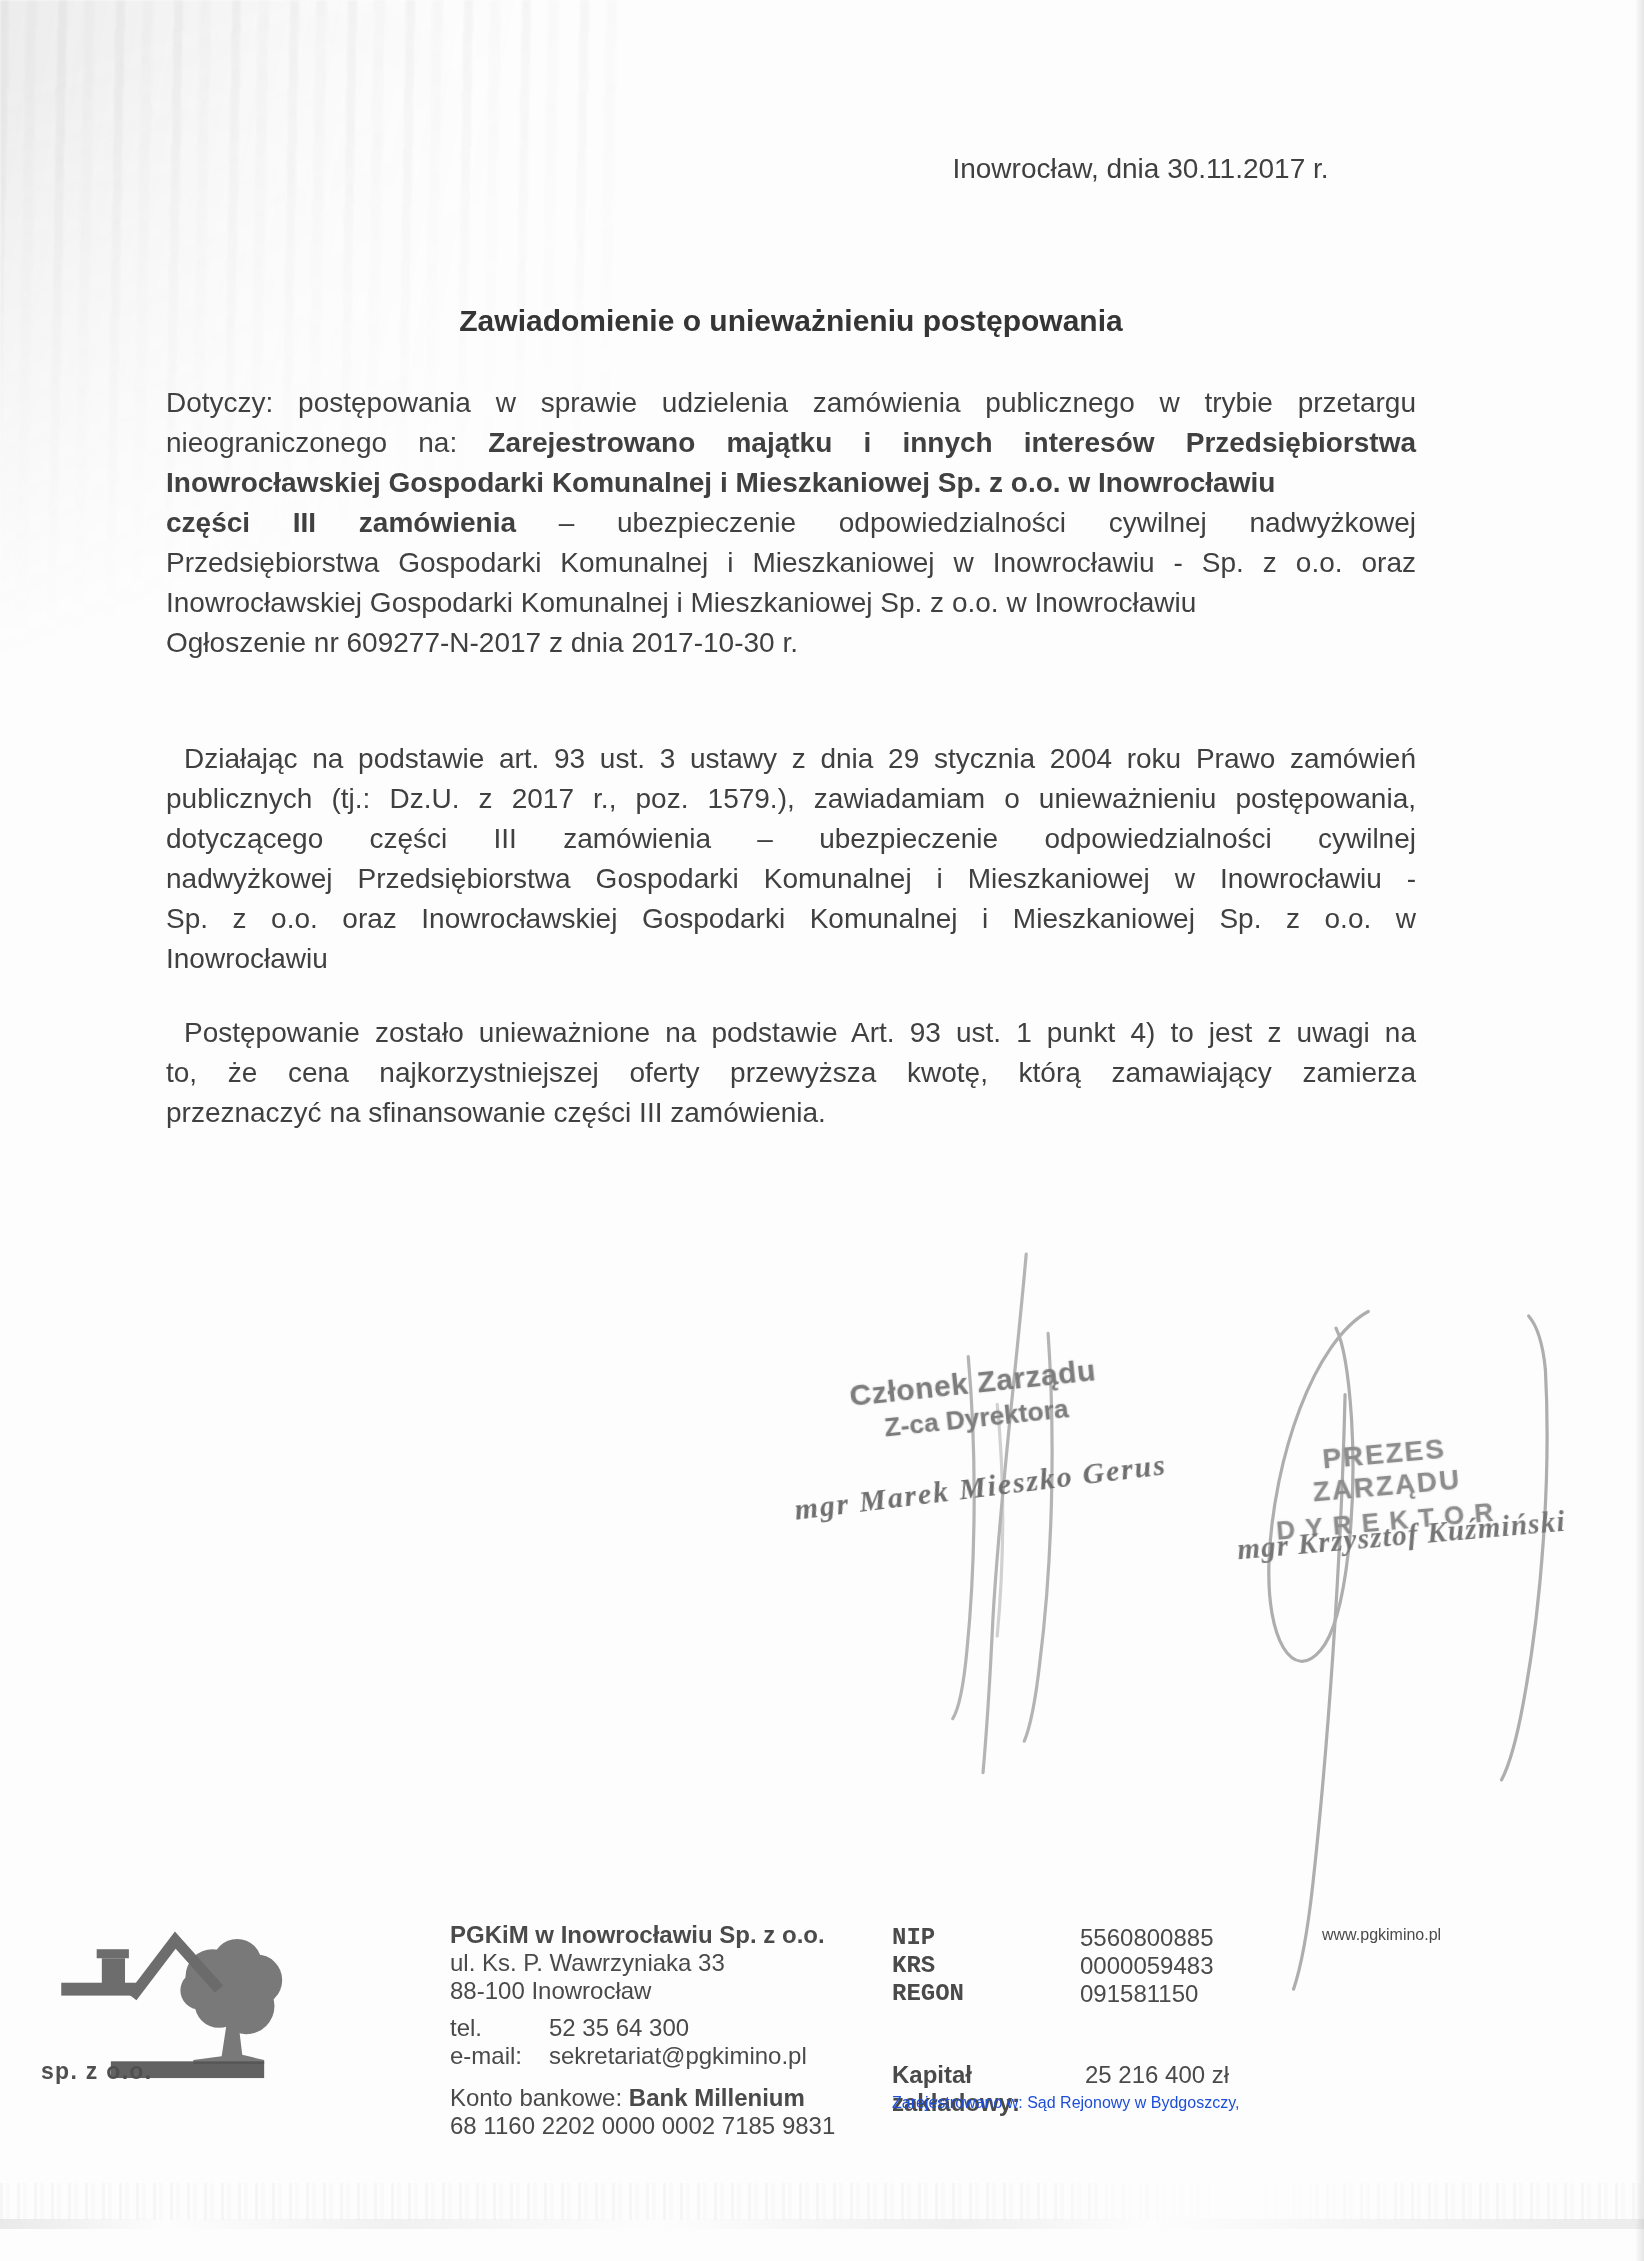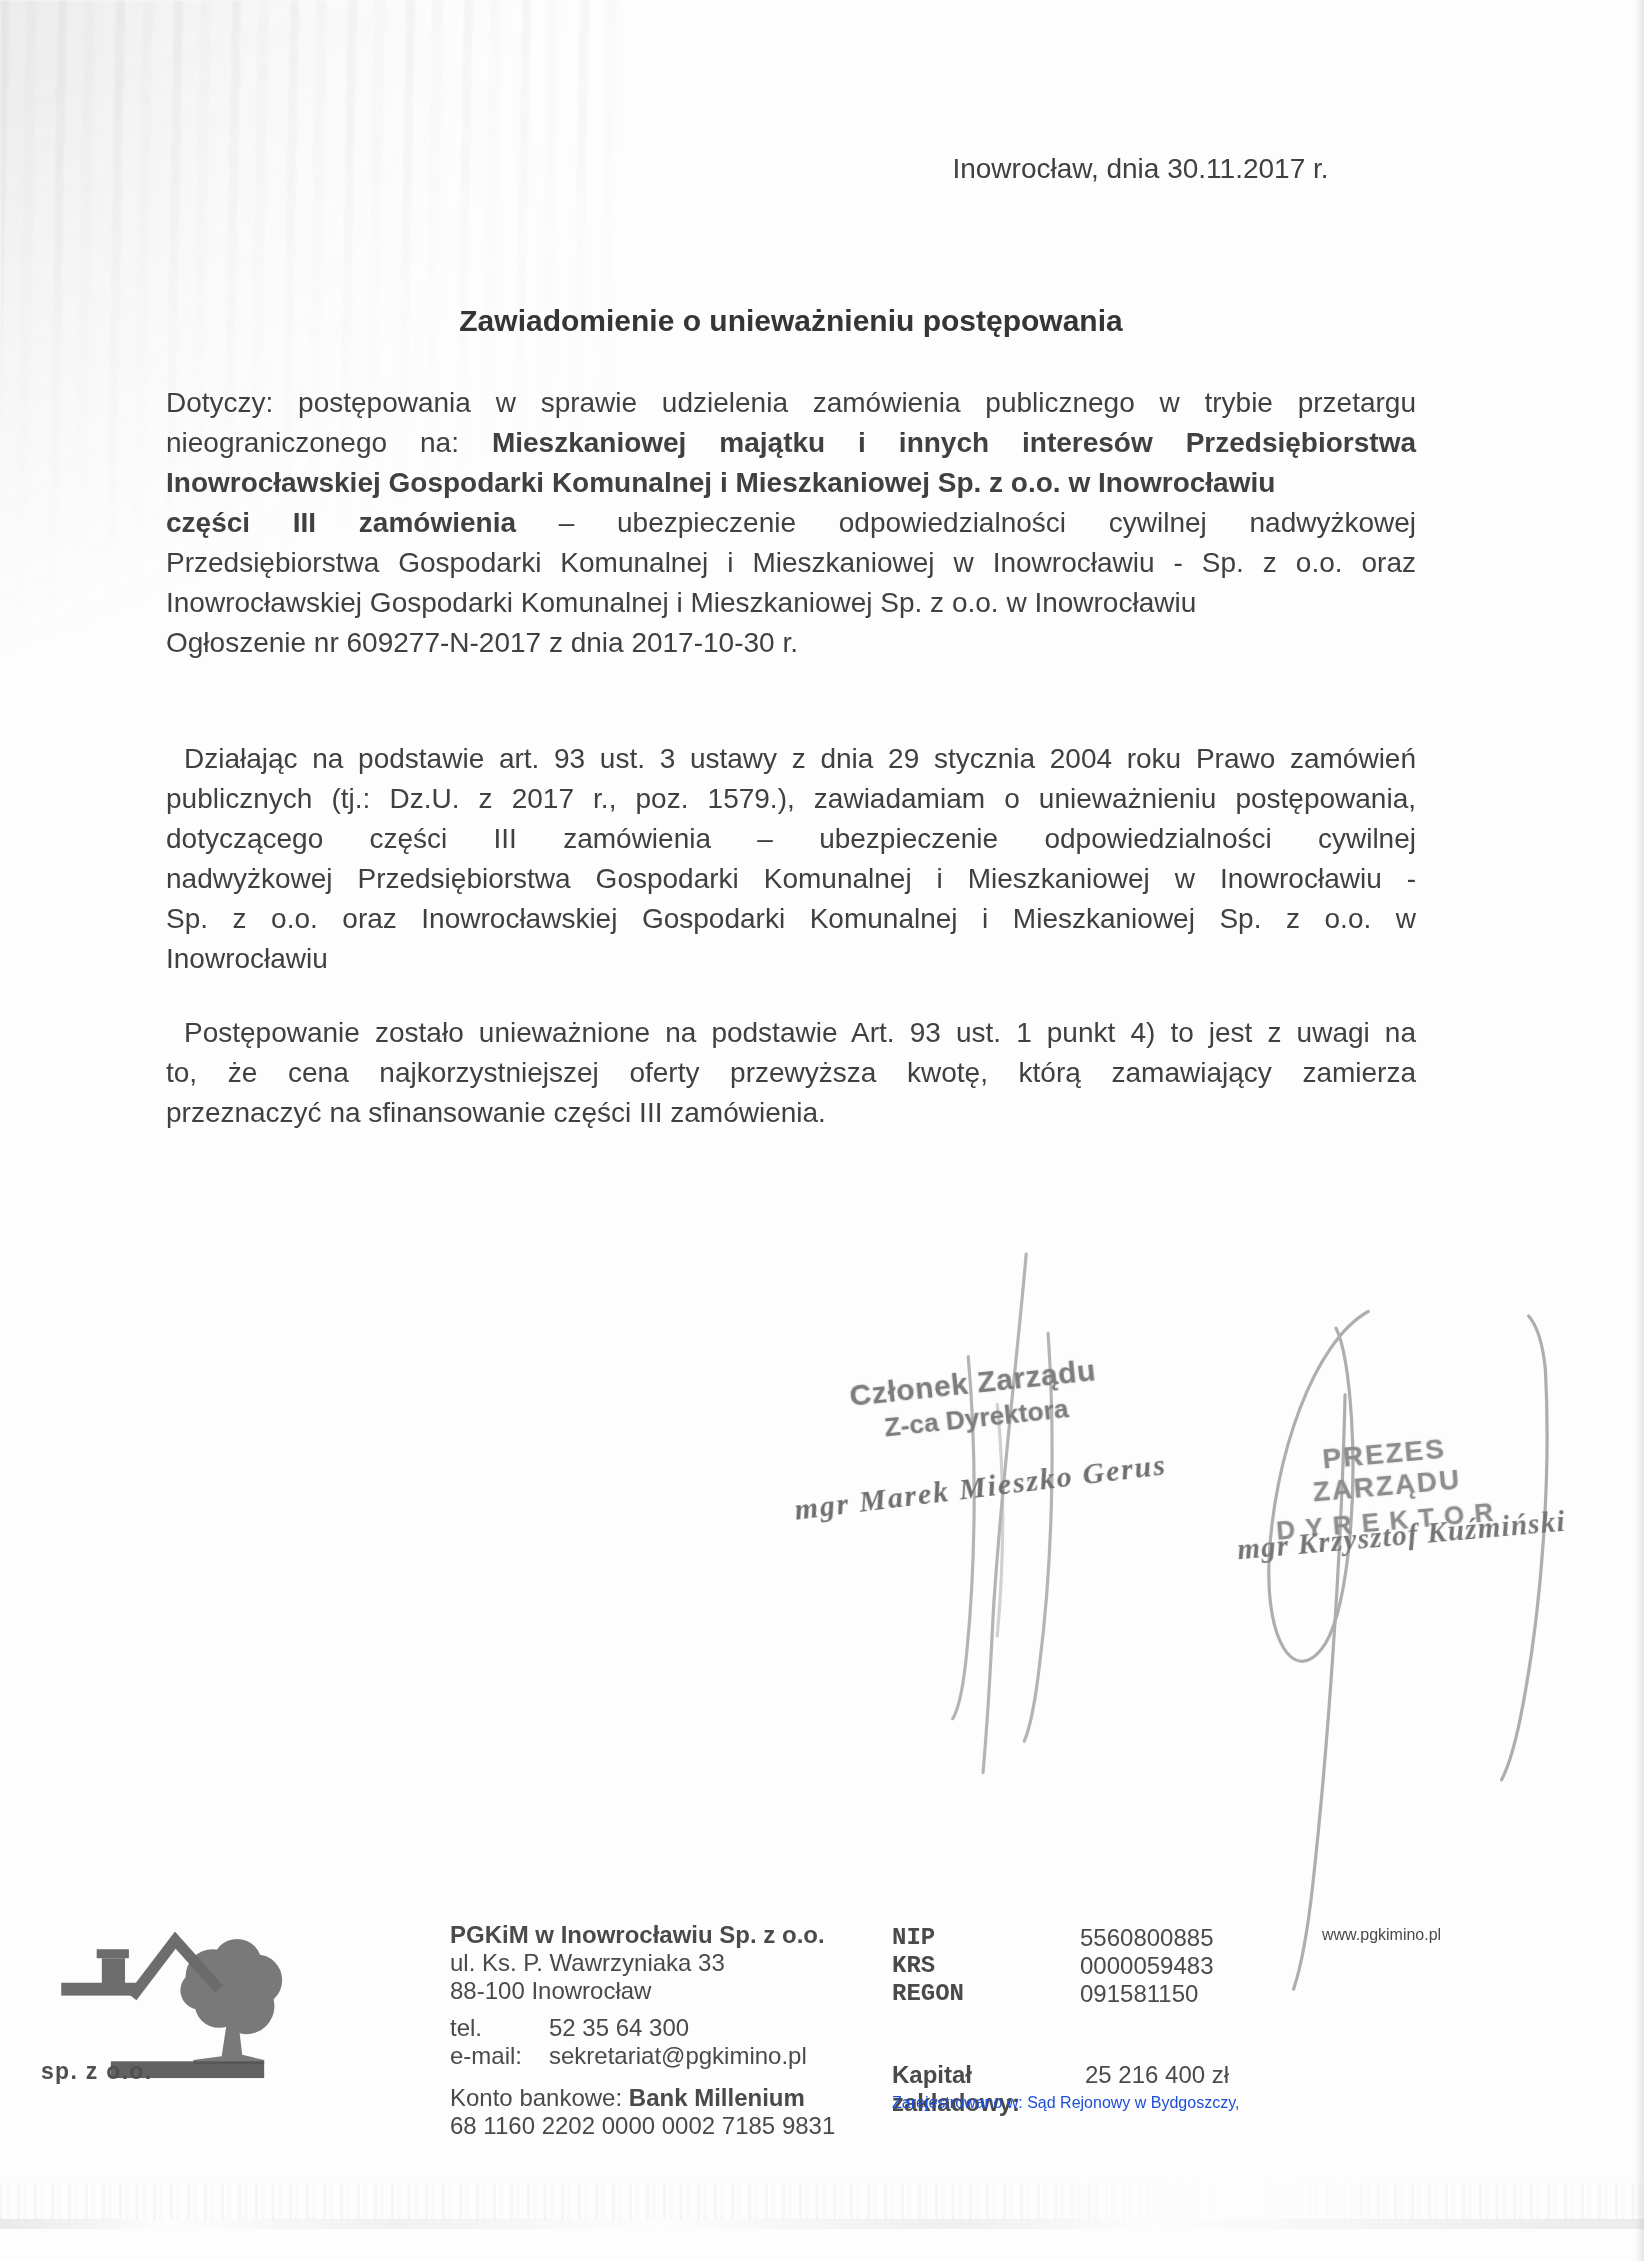--- a/index.html
+++ b/index.html
@@ -80,21 +80,21 @@
   <div class="scan-band-bottom"></div>
   <div class="scan-band-bottom2"></div>
   <div class="scan-edge-right"></div>
 
   <div class="dateline">Inowrocław, dnia 30.11.2017 r.</div>
 
   <div class="doc-title">Zawiadomienie o unieważnieniu postępowania</div>
 
   <div class="para" id="para1">
     <div class="tline jl">Dotyczy: postępowania w sprawie udzielenia zamówienia publicznego w trybie przetargu</div>
-    <div class="tline jl"><span>nieograniczonego na: </span><span class="b">Mieszkaniowej majątku i innych interesów Przedsiębiorstwa</span></div>
+    <div class="tline jl"><span>nieograniczonego na: </span><span class="b">Zarejestrowano majątku i innych interesów Przedsiębiorstwa</span></div>
     <div class="tline ll b">Inowrocławskiej Gospodarki Komunalnej i Mieszkaniowej Sp. z o.o. w Inowrocławiu</div>
     <div class="tline jl"><span class="b">części III zamówienia</span><span> – ubezpieczenie odpowiedzialności cywilnej nadwyżkowej</span></div>
     <div class="tline jl">Przedsiębiorstwa Gospodarki Komunalnej i Mieszkaniowej w Inowrocławiu - Sp. z o.o. oraz</div>
     <div class="tline ll">Inowrocławskiej Gospodarki Komunalnej i Mieszkaniowej Sp. z o.o. w Inowrocławiu</div>
     <div class="tline ll">Ogłoszenie nr 609277-N-2017 z dnia 2017-10-30 r.</div>
   </div>
 
   <div class="para" id="para2">
     <div class="tline jl indent">Działając na podstawie art. 93 ust. 3 ustawy z dnia 29 stycznia 2004 roku Prawo zamówień</div>
     <div class="tline jl">publicznych (tj.: Dz.U. z 2017 r., poz. 1579.), zawiadamiam o unieważnieniu postępowania,</div>

